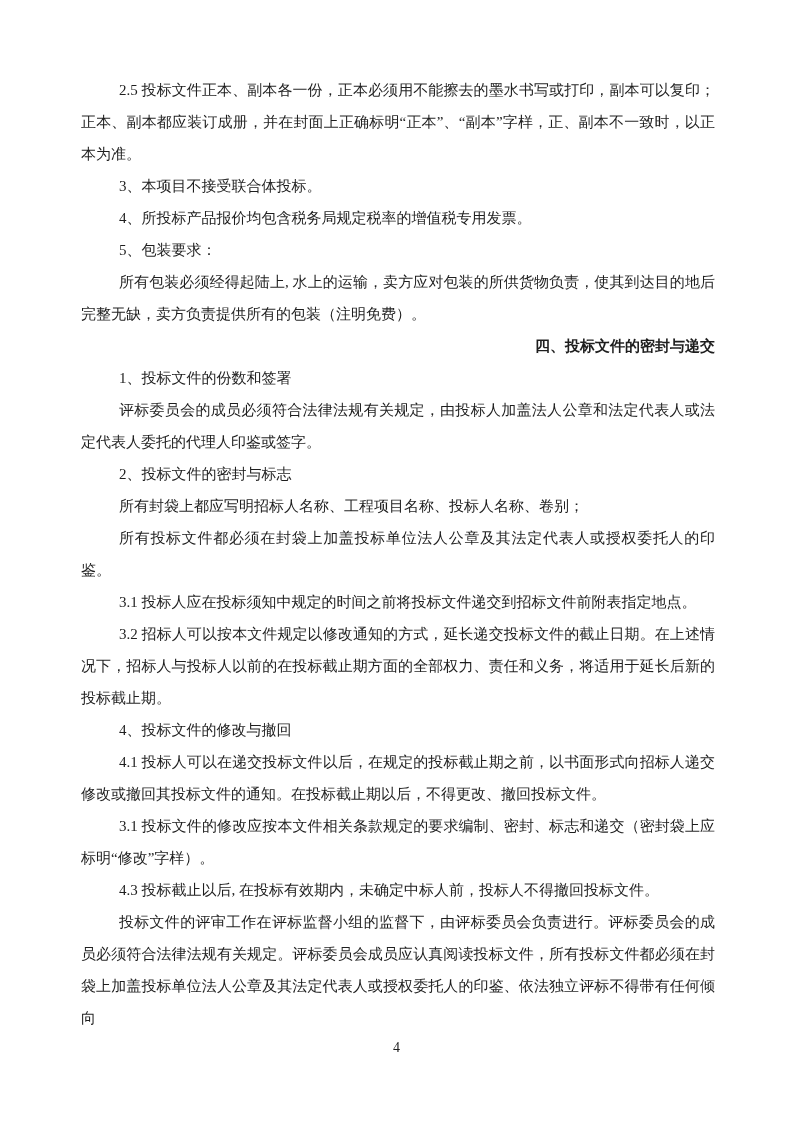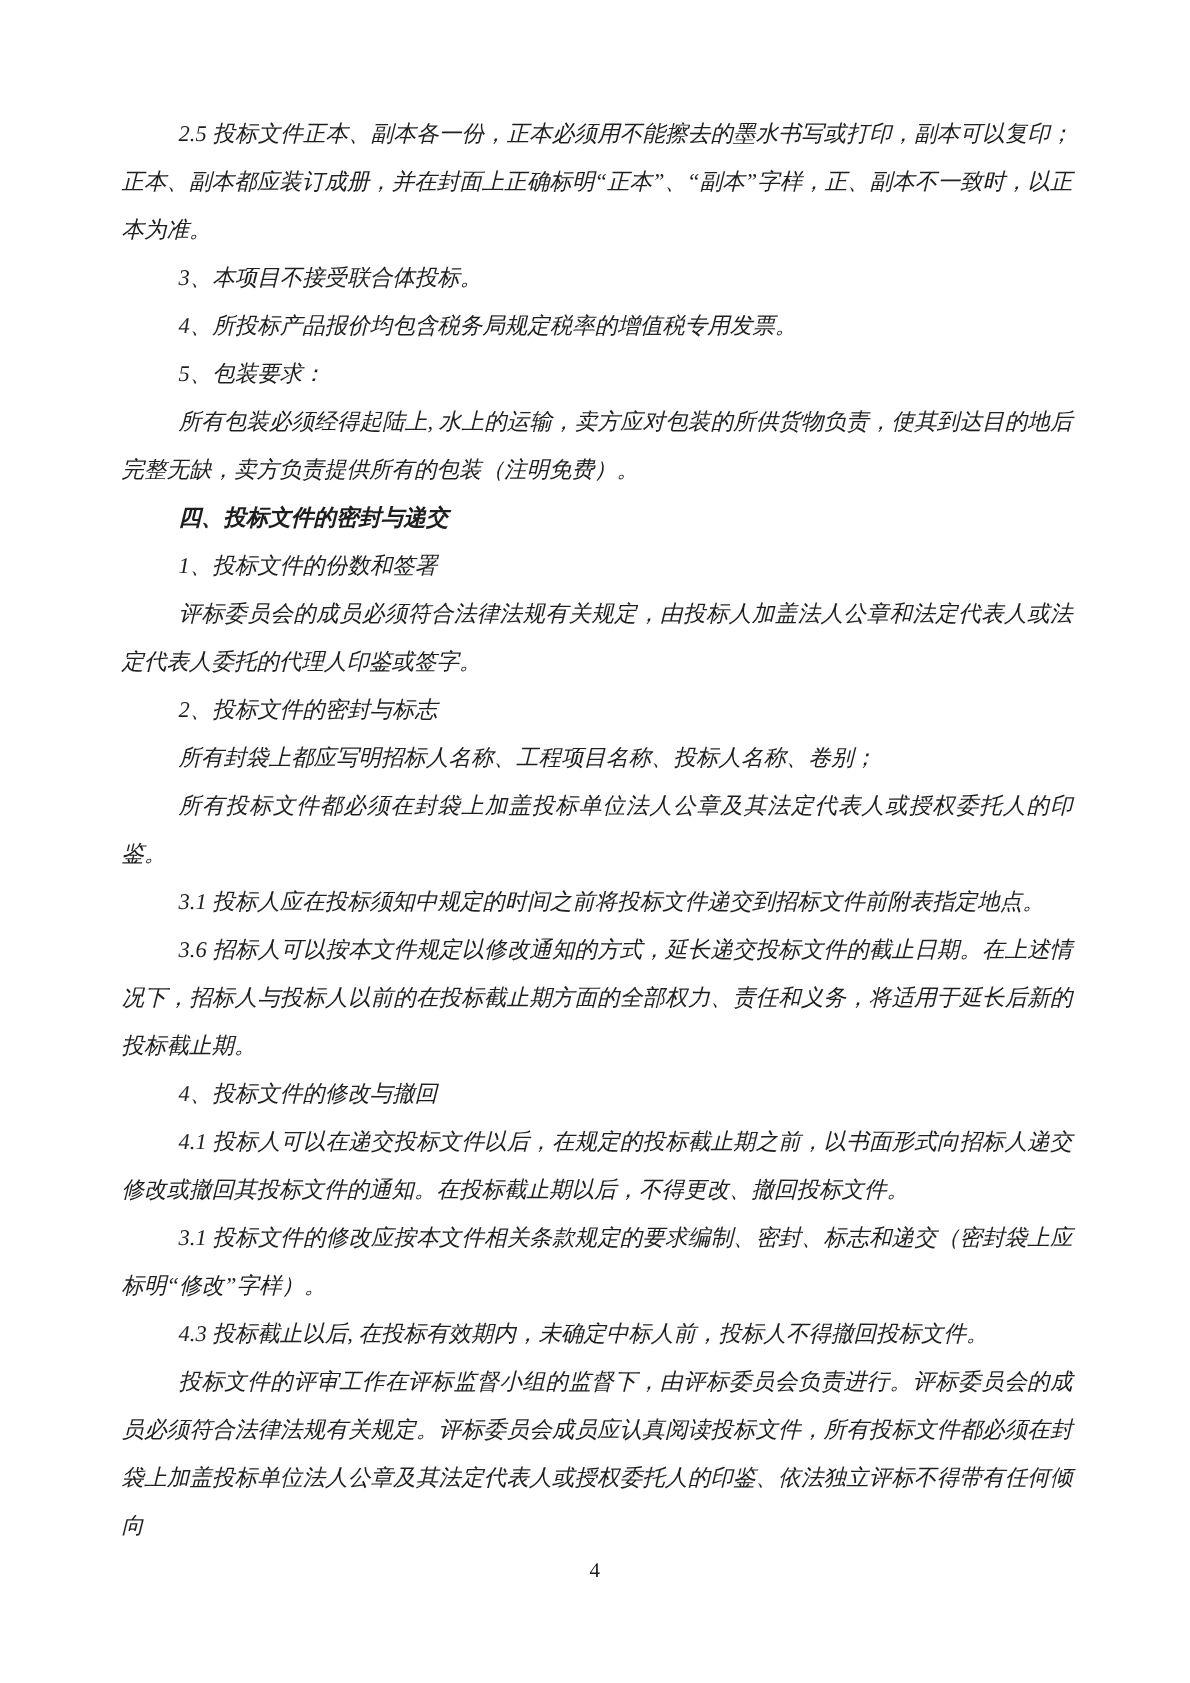--- a/index.html
+++ b/index.html
@@ -25,25 +25,24 @@
   .content p {
     margin: 0;
     padding: 0;
     font-size: 15px;
     line-height: 32px;
     text-align: justify;
     text-justify: inter-ideograph;
     text-indent: 38px;
     word-break: break-all;
     overflow-wrap: anywhere;
-    font-style: italic;
   }
   .content p.heading {
     font-weight: bold;
-    text-align: left;
+    text-align: right;
   }
   .page-number {
     position: absolute;
     left: 0;
     top: 1036px;
     width: 100%;
     text-align: center;
     font-size: 14px;
     line-height: 24px;
     color: #1e1e1e;
@@ -59,21 +58,21 @@
     <p>4、所投标产品报价均包含税务局规定税率的增值税专用发票。</p>
     <p>5、包装要求：</p>
     <p>所有包装必须经得起陆上, 水上的运输，卖方应对包装的所供货物负责，使其到达目的地后完整无缺，卖方负责提供所有的包装（注明免费）。</p>
     <p class="heading">四、投标文件的密封与递交</p>
     <p>1、投标文件的份数和签署</p>
     <p>评标委员会的成员必须符合法律法规有关规定，由投标人加盖法人公章和法定代表人或法定代表人委托的代理人印鉴或签字。</p>
     <p>2、投标文件的密封与标志</p>
     <p>所有封袋上都应写明招标人名称、工程项目名称、投标人名称、卷别；</p>
     <p>所有投标文件都必须在封袋上加盖投标单位法人公章及其法定代表人或授权委托人的印鉴。</p>
     <p>3.1 投标人应在投标须知中规定的时间之前将投标文件递交到招标文件前附表指定地点。</p>
-    <p>3.6 招标人可以按本文件规定以修改通知的方式，延长递交投标文件的截止日期。在上述情况下，招标人与投标人以前的在投标截止期方面的全部权力、责任和义务，将适用于延长后新的投标截止期。</p>
+    <p>3.2 招标人可以按本文件规定以修改通知的方式，延长递交投标文件的截止日期。在上述情况下，招标人与投标人以前的在投标截止期方面的全部权力、责任和义务，将适用于延长后新的投标截止期。</p>
     <p>4、投标文件的修改与撤回</p>
     <p>4.1 投标人可以在递交投标文件以后，在规定的投标截止期之前，以书面形式向招标人递交修改或撤回其投标文件的通知。在投标截止期以后，不得更改、撤回投标文件。</p>
     <p>3.1 投标文件的修改应按本文件相关条款规定的要求编制、密封、标志和递交（密封袋上应标明“修改”字样）。</p>
     <p>4.3 投标截止以后, 在投标有效期内，未确定中标人前，投标人不得撤回投标文件。</p>
     <p>投标文件的评审工作在评标监督小组的监督下，由评标委员会负责进行。评标委员会的成员必须符合法律法规有关规定。评标委员会成员应认真阅读投标文件，所有投标文件都必须在封袋上加盖投标单位法人公章及其法定代表人或授权委托人的印鉴、依法独立评标不得带有任何倾向</p>
   </div>
   <div class="page-number">4</div>
 </div>
 
 </body></html>

